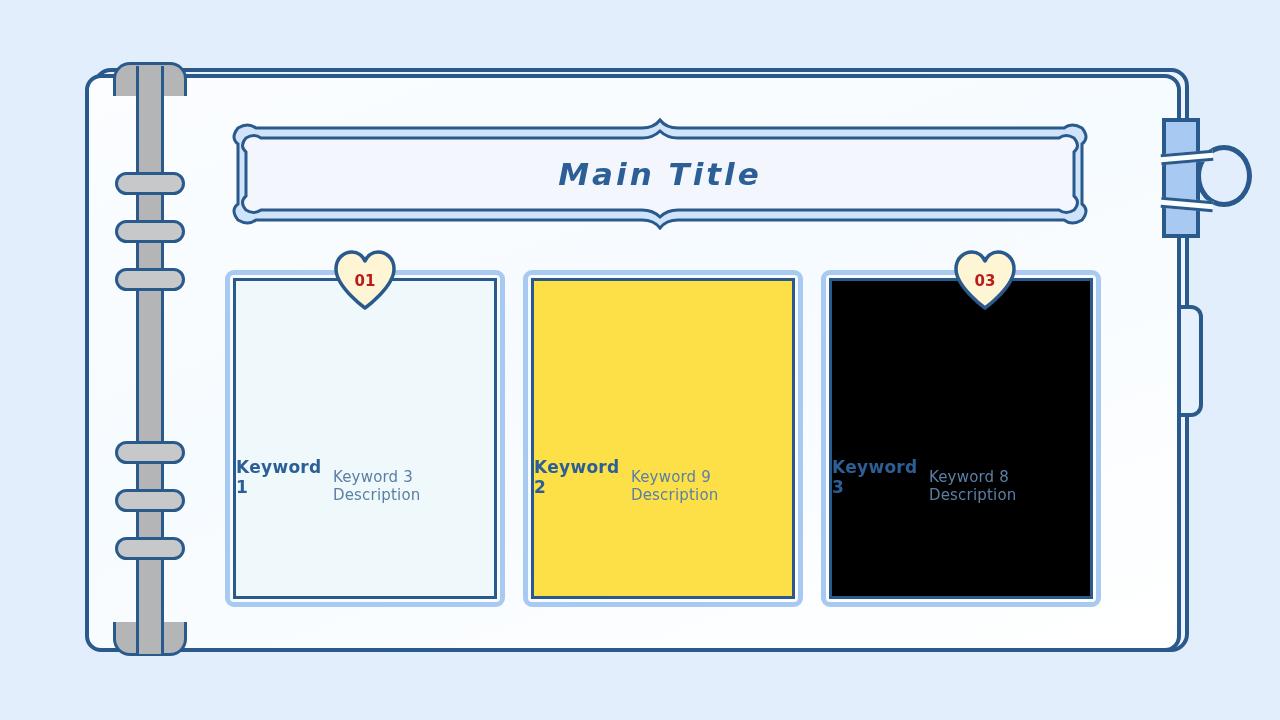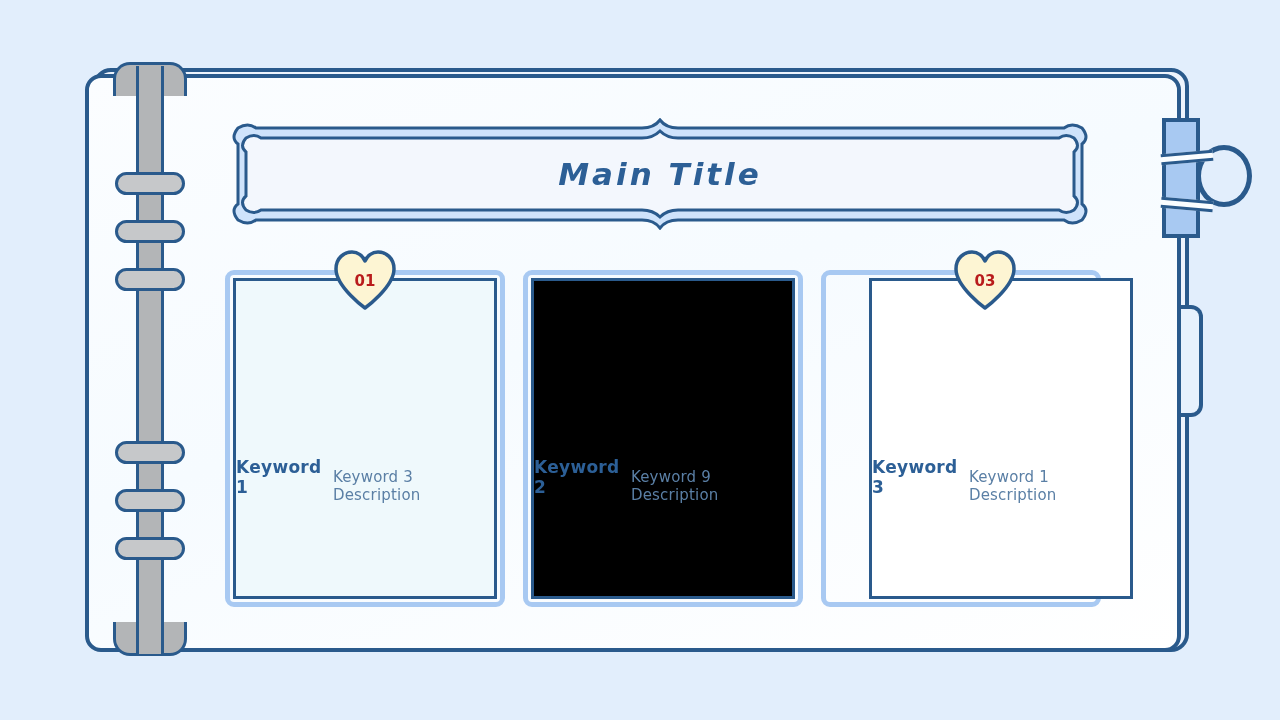--- a/index.html
+++ b/index.html
@@ -156,22 +156,22 @@
     box-sizing: border-box;
     display: flex;
     flex-direction: row;
     align-items: center;
     padding-top: 76px;
   }
   .card.c1 { left: 225px; }
   .card.c2 { left: 523px; }
   .card.c3 { left: 821px; }
   .card.c1 .card-inner { background: #eff9fc; }
-  .card.c2 .card-inner { background: #000000; }
-  .card.c3 .card-inner { background: #ffffff; margin-left: 40px; }
+  .card.c2 .card-inner { background: #fde047; }
+  .card.c3 .card-inner { background: #000000; }
 
   .card-kw {
     font-size: 17px;
     font-weight: bold;
     color: #2c5f96;
     letter-spacing: .3px;
   }
   .card-desc {
     margin-top: 18px;
     font-size: 15px;
@@ -250,21 +250,21 @@
   </div>
   <div class="card c2">
     <div class="card-inner">
       <div class="card-kw">Keyword 2</div>
       <div class="card-desc">Keyword 9 Description</div>
     </div>
   </div>
   <div class="card c3">
     <div class="card-inner">
       <div class="card-kw">Keyword 3</div>
-      <div class="card-desc">Keyword 1 Description</div>
+      <div class="card-desc">Keyword 8 Description</div>
     </div>
   </div>
 
   <div class="heart h1">
     <svg viewBox="0 0 66 62" aria-hidden="true">
       <path d="M33,59 C33,59 4,38 4,20 C4,9 12,3 20,3 C26,3 31,7 33,12 C35,7 40,3 46,3 C54,3 62,9 62,20 C62,38 33,59 33,59 Z" fill="#fdf5d3" stroke="#2a5a8c" stroke-width="3.5" stroke-linejoin="round"></path>
     </svg>
     <div class="num">01</div>
   </div>
   <div class="heart h3">

